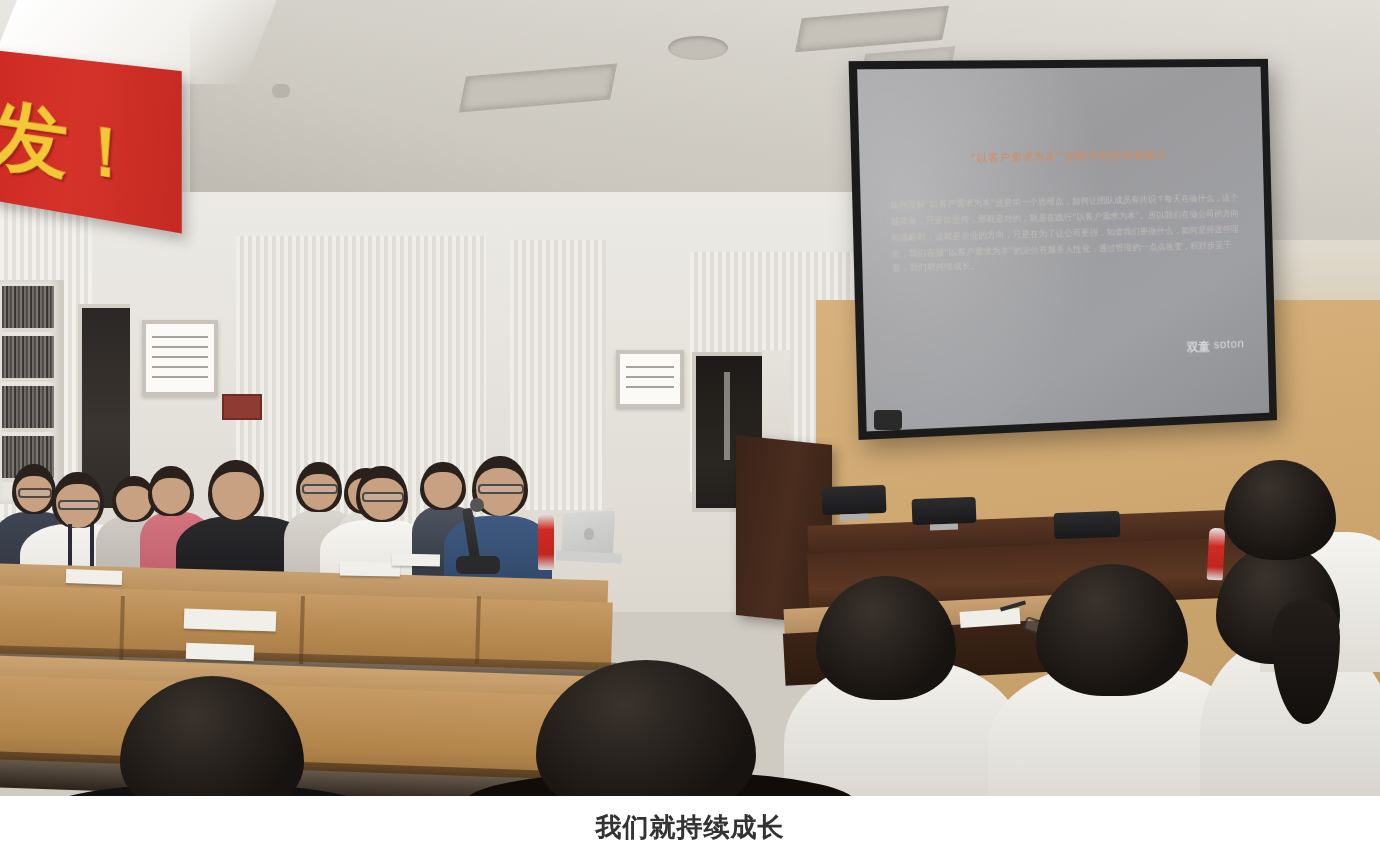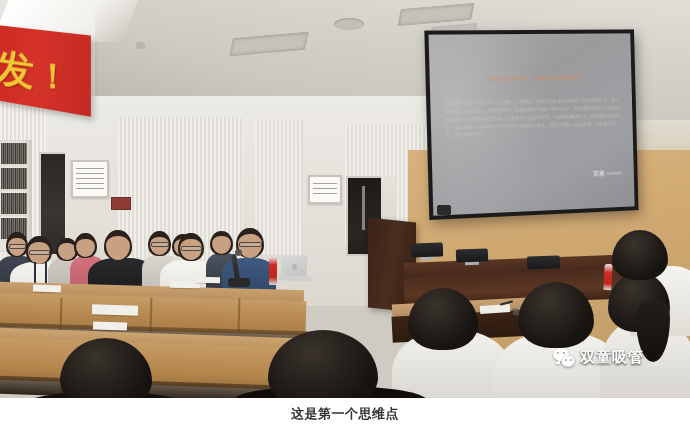--- a/index.html
+++ b/index.html
@@ -612,31 +612,20 @@
 
     <div class="fg-shoulder" style="left:630px; top:266px; width:80px; height:70px; background:linear-gradient(180deg,#f5f4f0,#dfdcd5);"></div>
     <div class="fg-head" style="left:612px; top:230px; width:56px; height:50px;"></div>
 
     <div class="fg-head" style="left:60px; top:338px; width:92px; height:72px; z-index:40;"></div>
     <div class="fg-shoulder" style="left:14px; top:392px; width:180px; height:30px; background:#111; z-index:39;"></div>
 
     <div class="fg-head" style="left:268px; top:330px; width:110px; height:80px; z-index:40;"></div>
     <div class="fg-shoulder" style="left:232px; top:386px; width:196px; height:26px; background:#0f0c0a; z-index:39;"></div>
 
-    <div class="watermark">
-      <span class="wm-icon">
-        <span class="wm-bubble-big"></span>
-        <span class="wm-eye" style="left:4px; top:4px;"></span>
-        <span class="wm-eye" style="left:10px; top:4px;"></span>
-        <span class="wm-bubble-small"></span>
-        <span class="wm-eye" style="left:12px; top:11px;"></span>
-        <span class="wm-eye" style="left:17px; top:11px;"></span>
-      </span>
-      <span class="wm-text">双童吸管</span>
-    </div>
 
   </div>
 
   <div id="caption-bar">
-    <span id="caption-text">这是第一个思维点</span>
+    <span id="caption-text">我们就持续成长</span>
   </div>
 
 </div>
 
 </body></html>

